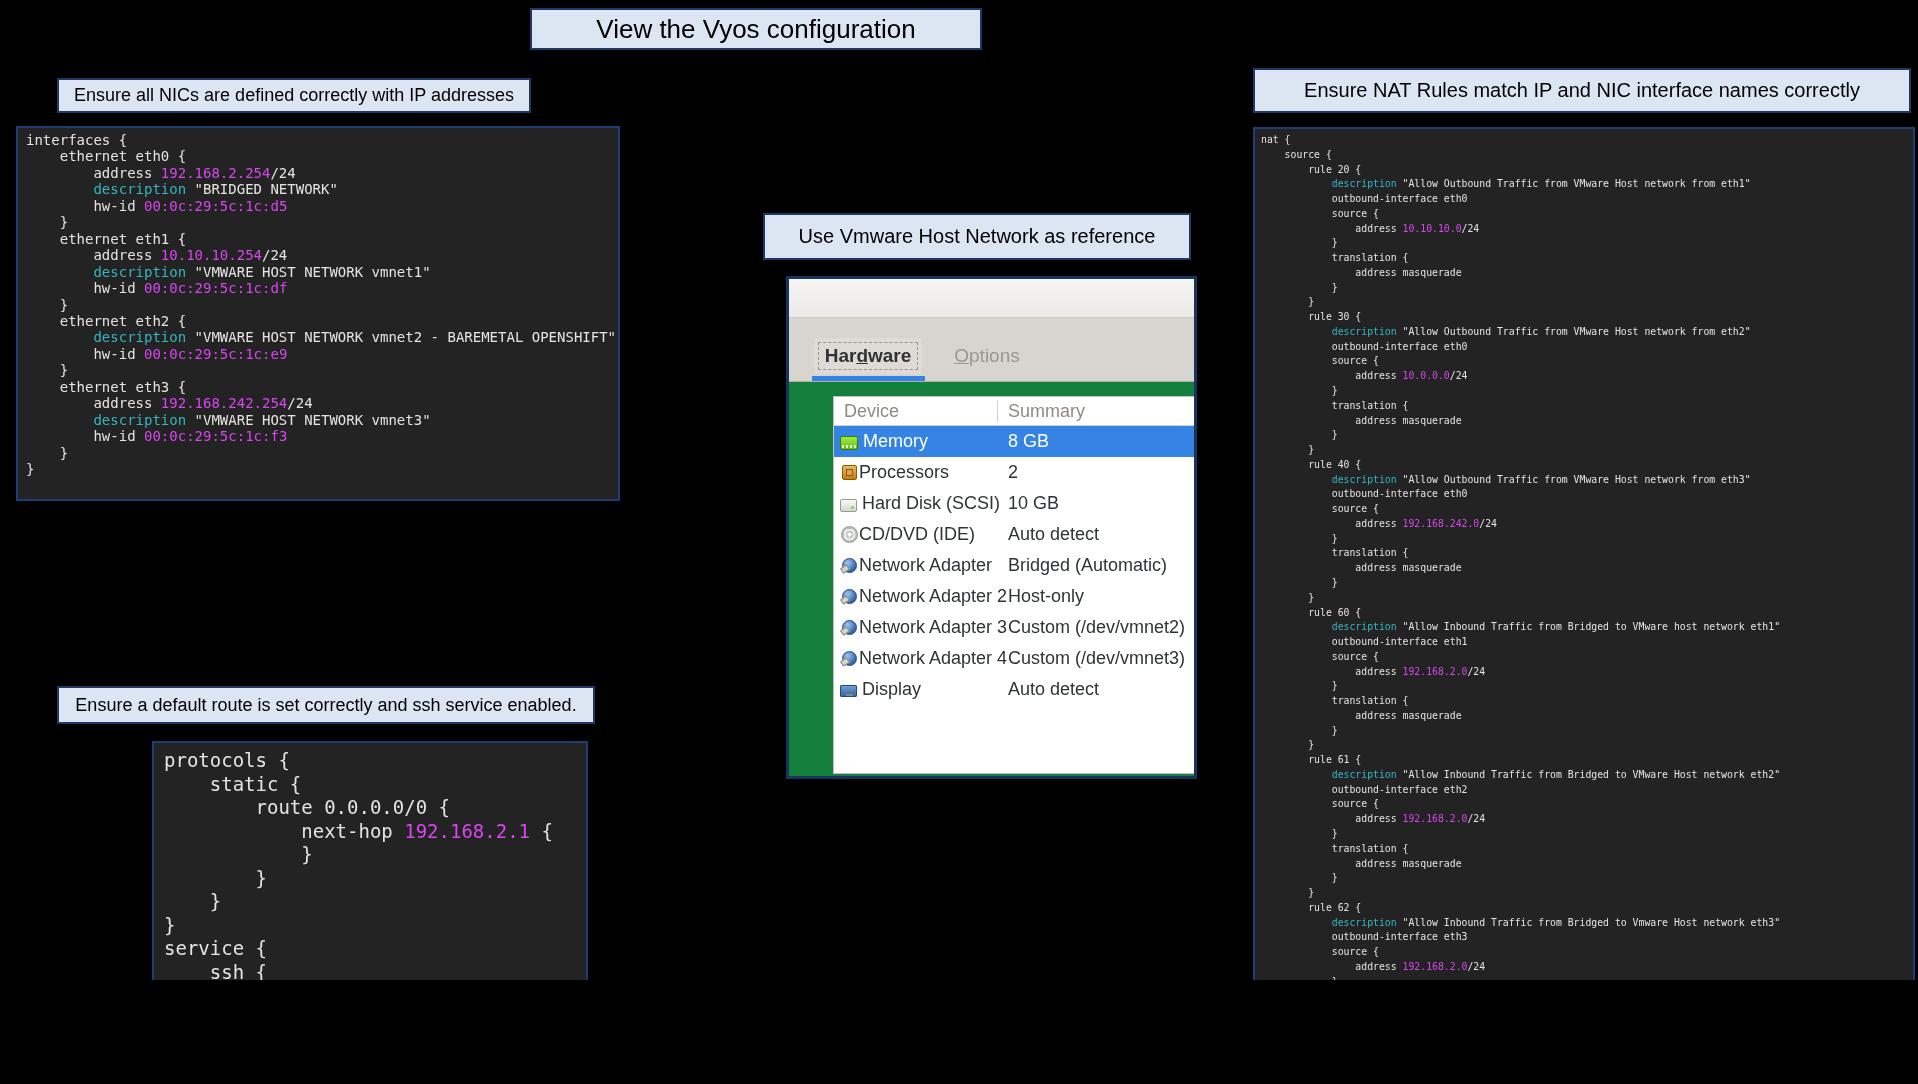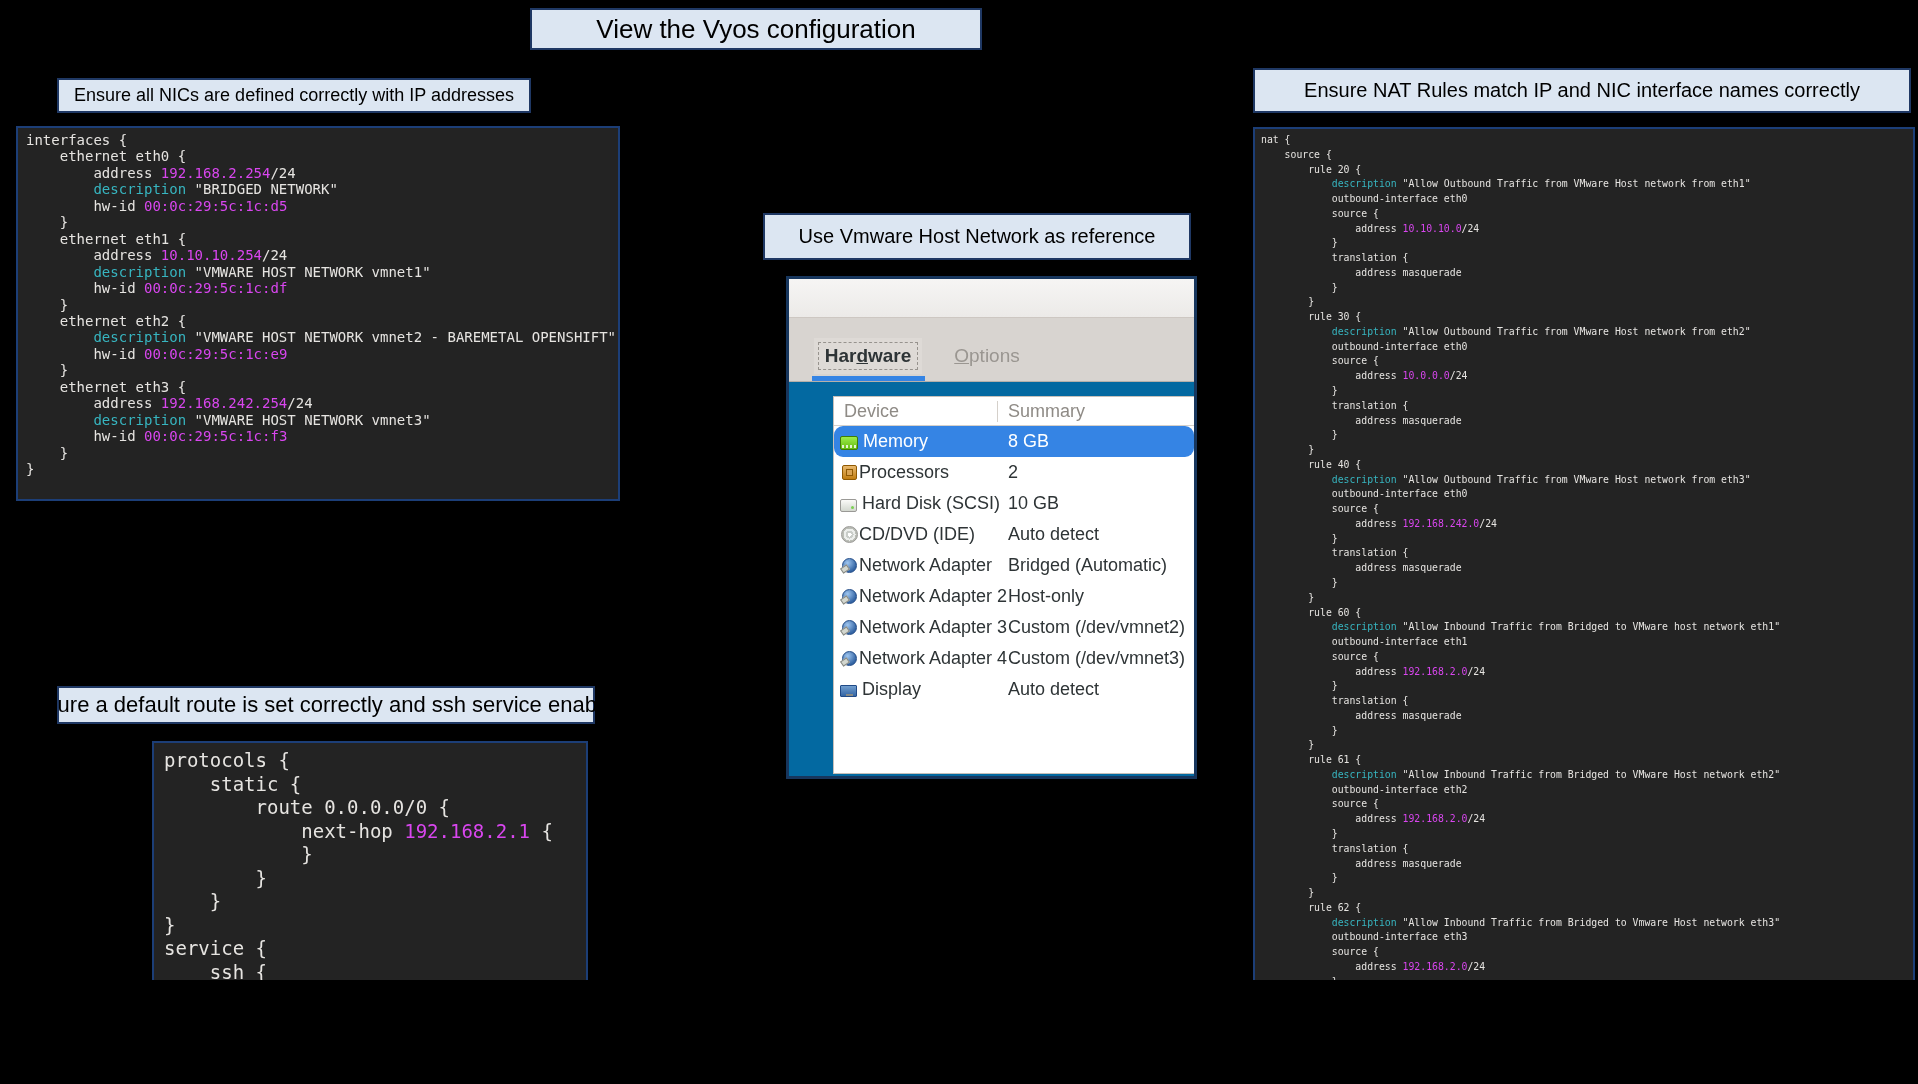--- a/index.html
+++ b/index.html
@@ -6,51 +6,51 @@
   .canvas{position:relative;width:1918px;height:980px;background:#000;overflow:hidden;
           font-family:"Liberation Sans",sans-serif;}
 
   
   .banner{position:absolute;background:#dce6f2;border:2px solid #1f3864;color:#000;
           display:flex;align-items:center;justify-content:center;box-sizing:border-box;
           font-family:"Liberation Sans",sans-serif;white-space:nowrap;}
   #title-banner{left:530px;top:8px;width:452px;height:42px;font-size:26px;}
   #label-nics{left:57px;top:78px;width:474px;height:35px;font-size:18px;}
   #label-vmware{left:763px;top:213px;width:428px;height:47px;font-size:20px;}
-  #label-route{left:57px;top:686px;width:538px;height:38px;font-size:22px;}
+  #label-route{left:57px;top:686px;width:538px;height:38px;font-size:18px;}
   #label-nat{left:1253px;top:68px;width:658px;height:45px;font-size:20px;}
 
   
   .terminal{position:absolute;background:#232323;border:2px solid #1c3e77;box-sizing:border-box;
             font-family:"DejaVu Sans Mono",monospace;color:#e6e4e1;overflow:hidden;}
   .cl{white-space:pre;}
   .ck{color:#37b5c0;}
   .cv{color:#d946ef;}
   #term-interfaces{left:16px;top:126px;width:604px;height:375px;font-size:14px;line-height:16.45px;padding:4px 8px 0 8px;}
   #term-protocols{left:152px;top:741px;width:436px;height:318px;font-size:19px;line-height:23.5px;padding:6px 0 0 10px;}
   #term-nat{left:1253px;top:127px;width:662px;height:955px;font-size:9.8px;line-height:14.76px;padding:4px 0 4px 6px;}
 
   
   #vmware-dialog{position:absolute;left:786px;top:276px;width:411px;height:503px;
-                 border:3px solid #17365d;box-sizing:border-box;background:#0369a1;overflow:hidden;}
+                 border:3px solid #17365d;box-sizing:border-box;background:#15803d;overflow:hidden;}
   .vm-titlebar{height:38px;background:linear-gradient(#f6f5f4,#eceae8);border-bottom:1px solid #cdc7c2;}
   .vm-tabstrip{position:relative;height:63px;background:#d8d4d0;border-bottom:1px solid #b5b0aa;}
   .vm-tab{position:absolute;top:20px;height:36px;display:flex;align-items:center;justify-content:center;
           font-size:19px;}
   .vm-tab.active{left:25px;width:108px;background:#dedad6;outline:1px dashed #97938e;outline-offset:-5px;
                  color:#2e3436;font-weight:bold;}
   .vm-tab.inactive{left:158px;width:80px;color:#9a9691;}
   .accel{text-decoration:underline;}
   .vm-tab-underline{position:absolute;left:23px;bottom:0;width:113px;height:5px;background:#3584e4;}
   .vm-list{position:absolute;left:44px;top:117px;width:362px;bottom:2px;background:#fff;
            border:1px solid #c6c0ba;box-sizing:border-box;font-size:18px;color:#2e3436;}
   .vhead{display:flex;height:28px;align-items:center;color:#8f8b86;border-bottom:1px solid #d5d0ca;}
   .vhead .dcol{width:164px;padding-left:10px;border-right:1px solid #d5d0ca;box-sizing:border-box;}
   .vhead .scol{flex:1;padding-left:10px;}
-  .vrow{display:flex;height:31px;align-items:center;border-radius:9px;}
+  .vrow{display:flex;height:31px;align-items:center;}
   .vrow .dcell{width:164px;padding-left:6px;display:flex;align-items:center;box-sizing:border-box;overflow:visible;white-space:nowrap;}
   .vrow .scell{flex:1;padding-left:10px;white-space:nowrap;}
   .vrow.sel{background:#3584e4;color:#fff;}
   
   .vic{width:17px;height:17px;display:inline-block;margin-right:5px;flex:none;position:relative;}
   .ic-memory{height:12px;width:16px;margin-top:2px;background:linear-gradient(#9ded4a,#66bd13);
              border:1px solid #3f7d06;border-radius:2px;}
   .ic-memory::after{content:"";position:absolute;left:1px;right:1px;bottom:1px;height:3px;
              background:repeating-linear-gradient(90deg,#ffffffcc 0 2px,transparent 2px 4px);}
   .ic-cpu{height:13px;width:13px;margin:2px;background:linear-gradient(#e9b96e,#c17d11);

